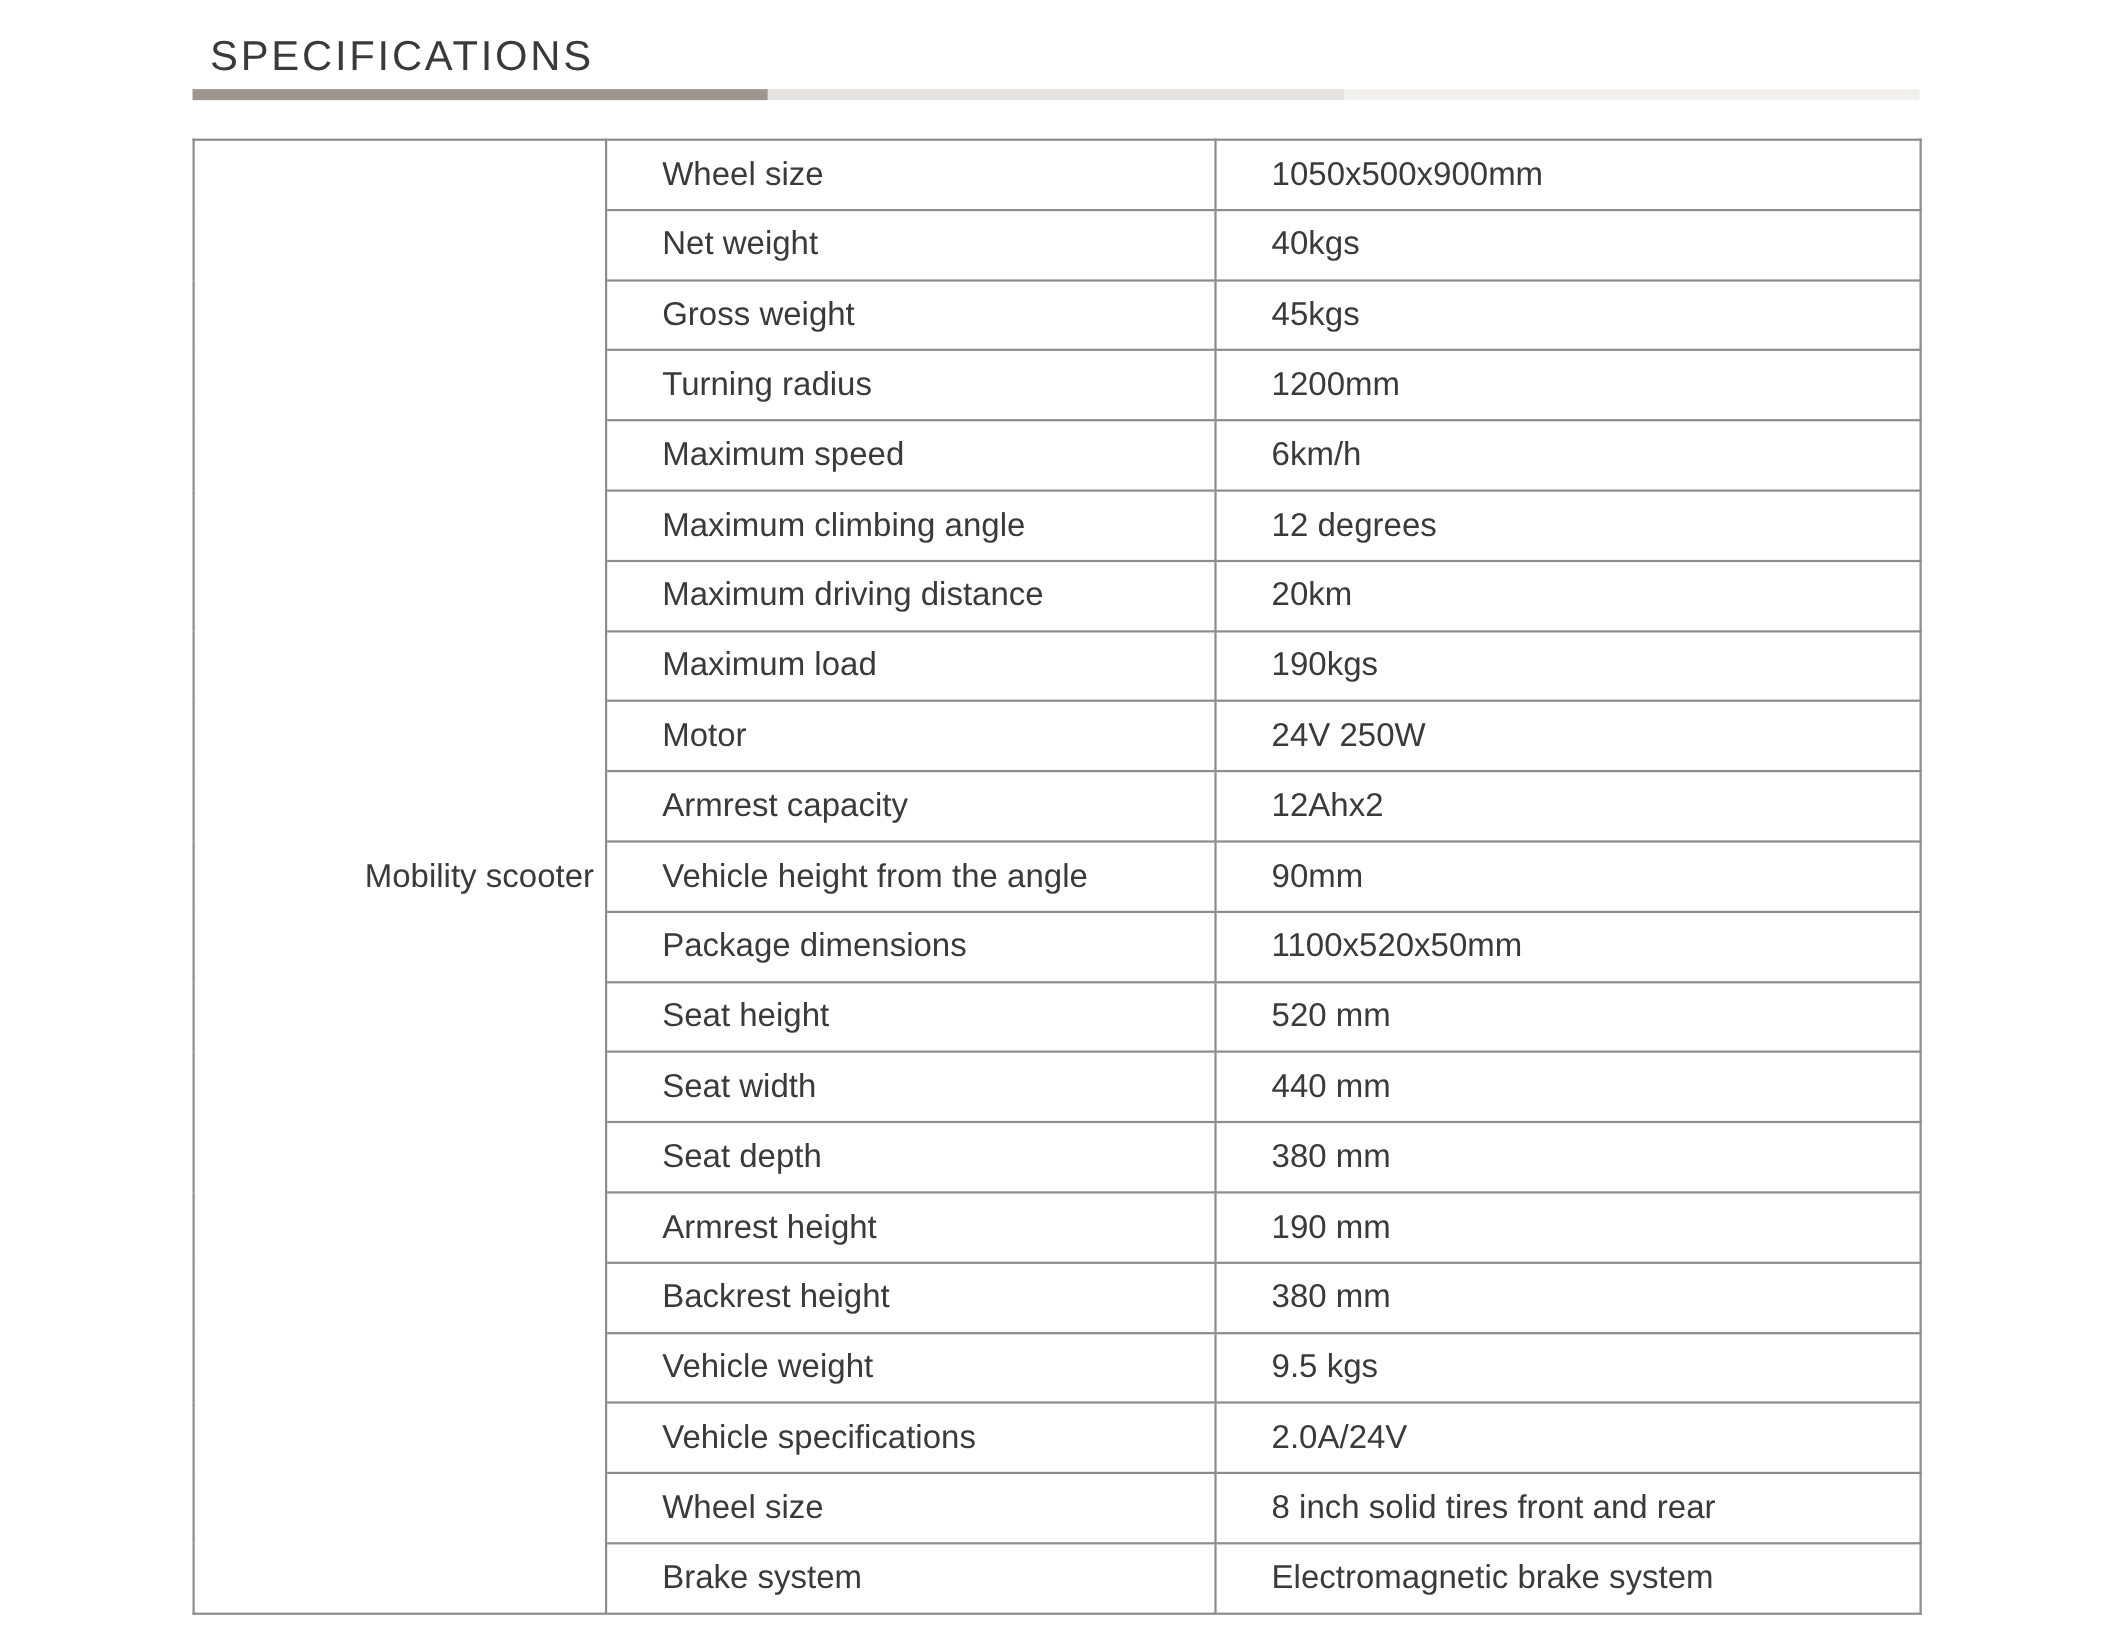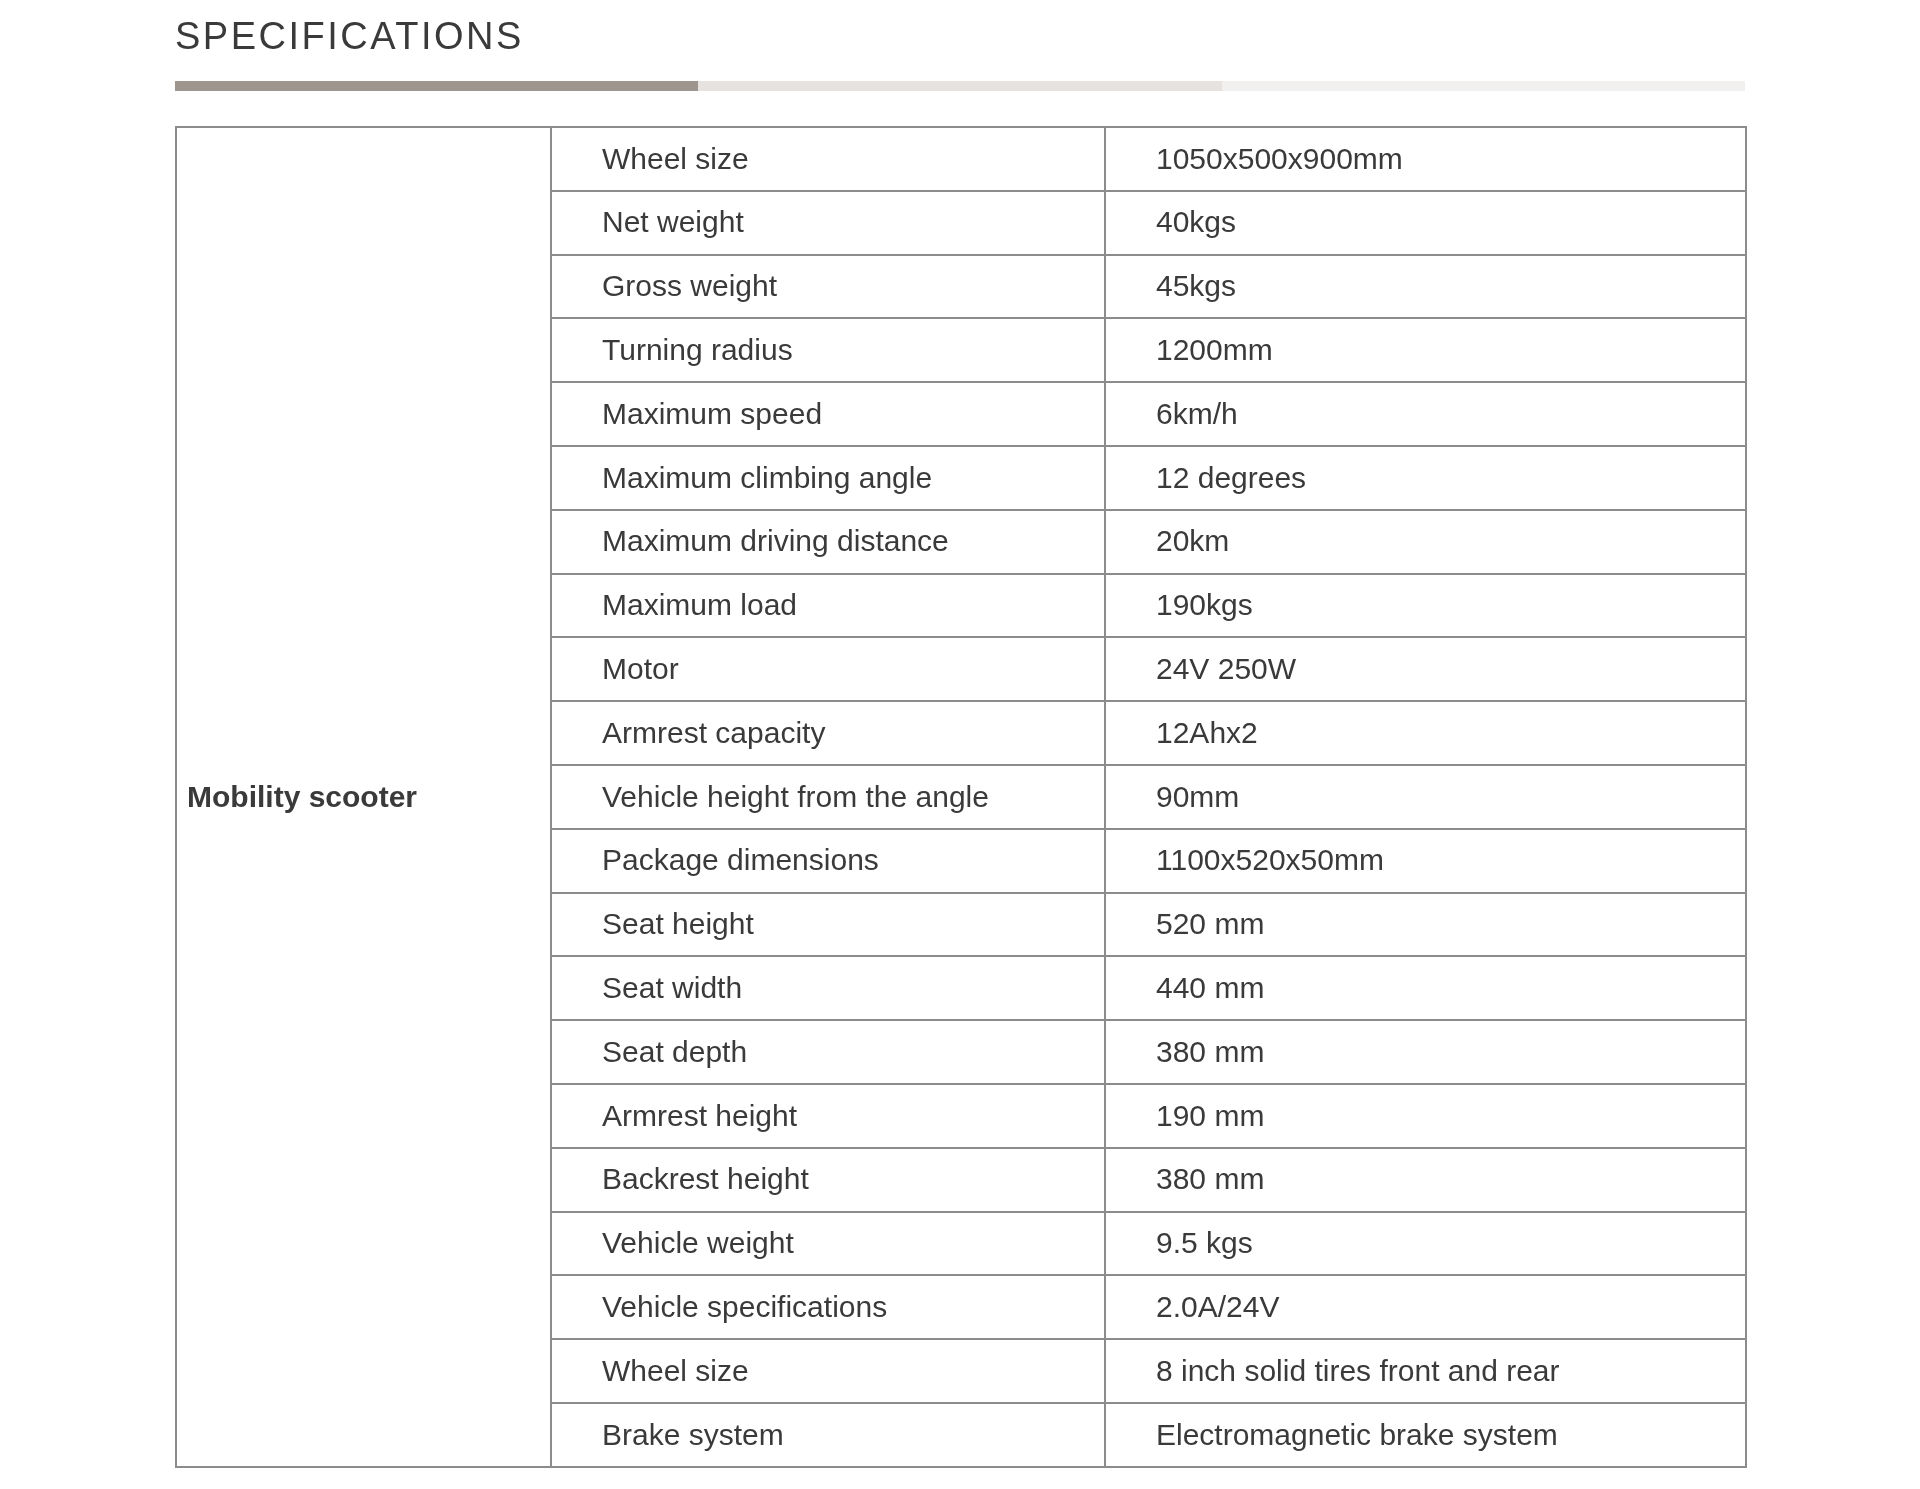--- a/index.html
+++ b/index.html
@@ -19,21 +19,21 @@
     position: relative;
     width: 1920px;
     height: 1489px;
     background: var(--background);
     overflow: hidden;
   }
   .heading {
     position: absolute;
     left: 175px;
     top: 14px;
-    margin: 0;
+    margin: 16px;
     font-size: 38px;
     font-weight: 400;
     letter-spacing: 2.5px;
     line-height: 44px;
     color: var(--text);
     white-space: nowrap;
   }
   .title-bar {
     position: absolute;
     left: 175px;
@@ -54,23 +54,22 @@
     font-size: 30px;
     color: var(--text);
   }
   .spec-table td {
     border: 2px solid var(--border);
     vertical-align: middle;
     line-height: 1.15;
     overflow: hidden;
   }
   .category-cell {
-    text-align: left;
+    text-align: right;
     padding: 0 10px;
-    font-weight: bold;
   }
   .label-cell, .value-cell {
     text-align: left;
     padding: 0 15px 0 50px;
     white-space: nowrap;
   }
 </style>
 </head>
 <body>
 

